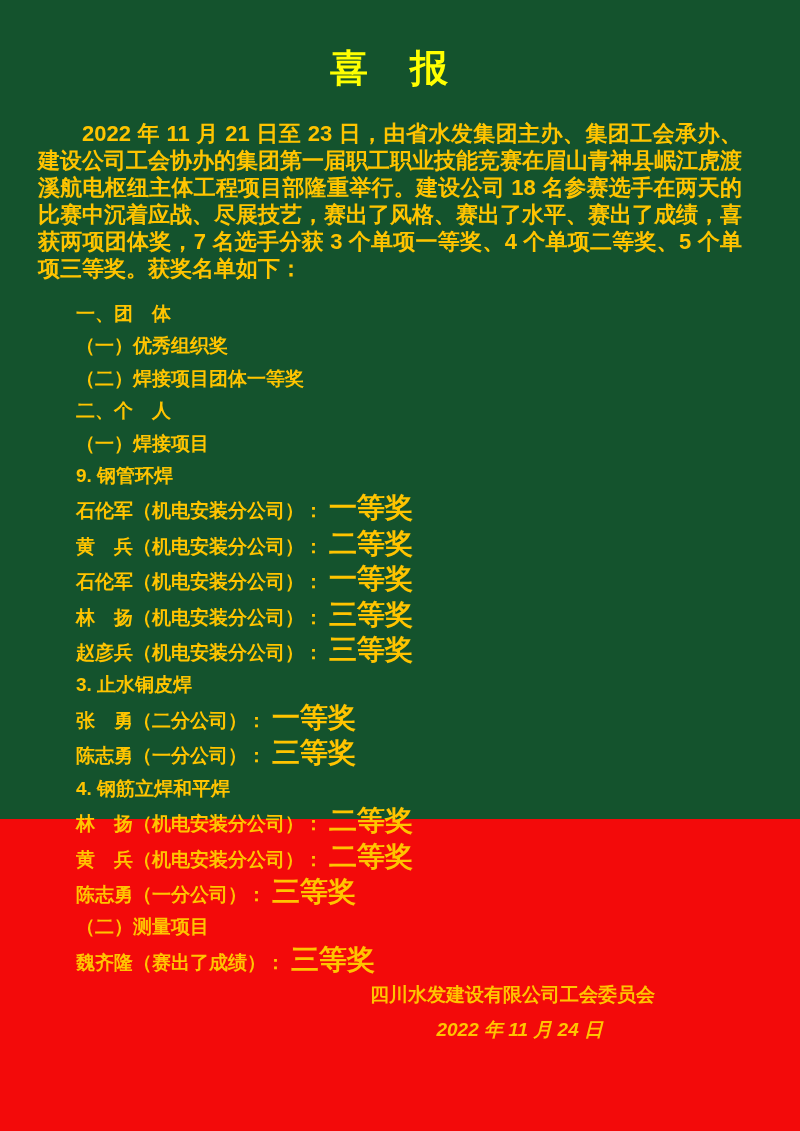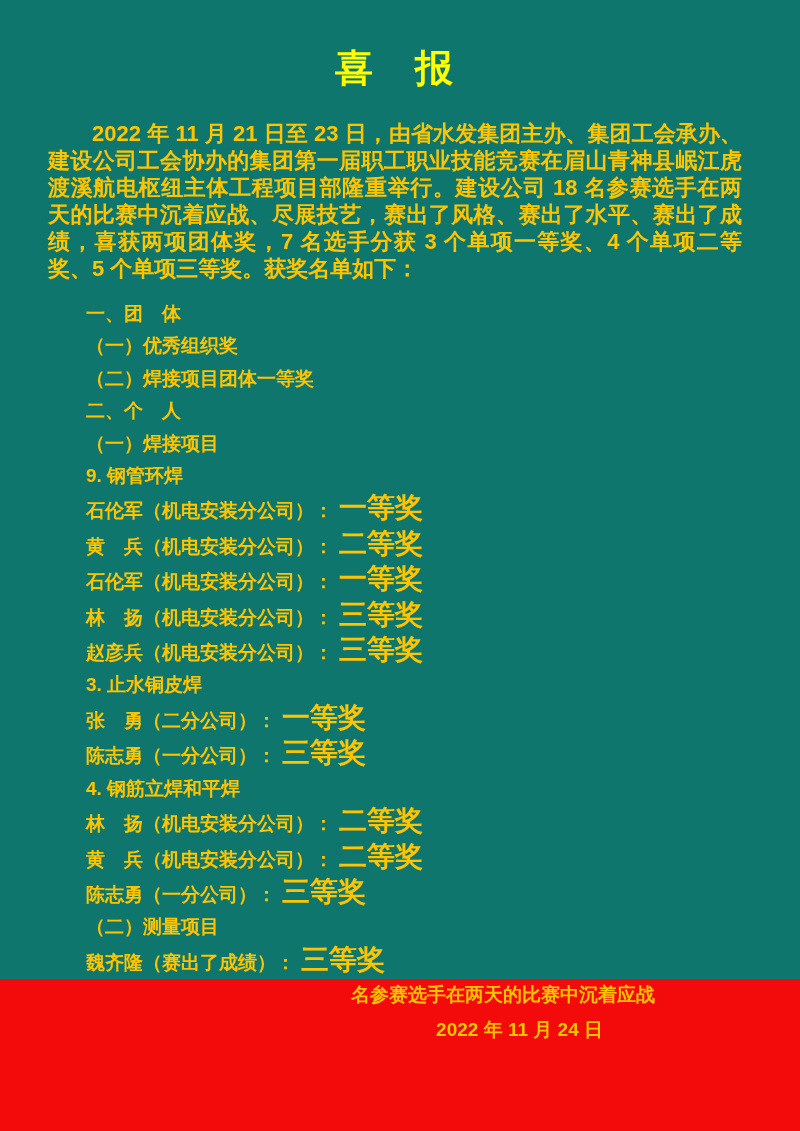--- a/index.html
+++ b/index.html
@@ -5,24 +5,24 @@
   html, body { margin: 0; padding: 0; }
   body {
     width: 800px;
     height: 1131px;
     background: #f30a0a;
     font-family: "Liberation Sans", "DejaVu Sans", sans-serif;
     overflow: hidden;
   }
   .page {
     width: 800px;
-    height: 979px;
-    background: #0f766e;
+    height: 819px;
+    background: #14532d;
     box-sizing: border-box;
-    padding: 46px 58px 0 48px;
+    padding: 46px 58px 0 38px;
     color: #ffc400;
     font-weight: 700;
   }
   .title {
     text-align: center;
     color: #ffff00;
     font-size: 38px;
     line-height: 44px;
     letter-spacing: 2px;
   }
@@ -52,20 +52,21 @@
     text-align: right;
     padding-right: 87px;
     color: #ffc400;
   }
   .sign-date {
     font-size: 19px;
     line-height: 36px;
     text-align: right;
     padding-right: 139px;
     color: #ffc400;
+    font-style: italic;
   }
 </style>
 </head>
 <body>
 
 <div class="page">
 
   <div class="title">喜　报</div>
 
   <p class="intro">2022 年 11 月 21 日至 23 日，由省水发集团主办、集团工会承办、建设公司工会协办的集团第一届职工职业技能竞赛在眉山青神县岷江虎渡溪航电枢纽主体工程项目部隆重举行。建设公司 18 名参赛选手在两天的比赛中沉着应战、尽展技艺，赛出了风格、赛出了水平、赛出了成绩，喜获两项团体奖，7 名选手分获 3 个单项一等奖、4 个单项二等奖、5 个单项三等奖。获奖名单如下：</p>
@@ -86,16 +87,16 @@
     <div class="line"><span>张　勇（二分公司）：</span><span class="award">一等奖</span></div>
     <div class="line"><span>陈志勇（一分公司）：</span><span class="award">三等奖</span></div>
     <div class="line">4. 钢筋立焊和平焊</div>
     <div class="line"><span>林　扬（机电安装分公司）：</span><span class="award">二等奖</span></div>
     <div class="line"><span>黄　兵（机电安装分公司）：</span><span class="award">二等奖</span></div>
     <div class="line"><span>陈志勇（一分公司）：</span><span class="award">三等奖</span></div>
     <div class="line">（二）测量项目</div>
     <div class="line"><span>魏齐隆（赛出了成绩）：</span><span class="award">三等奖</span></div>
   </div>
 
-  <div class="sign-org">名参赛选手在两天的比赛中沉着应战</div>
+  <div class="sign-org">四川水发建设有限公司工会委员会</div>
   <div class="sign-date">2022 年 11 月 24 日</div>
 
 </div>
 
 </body></html>

